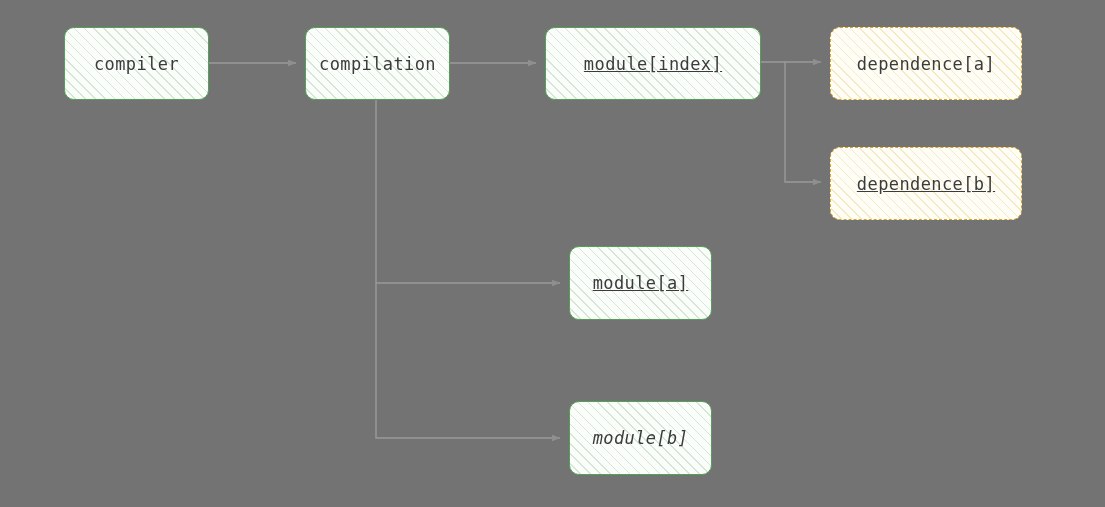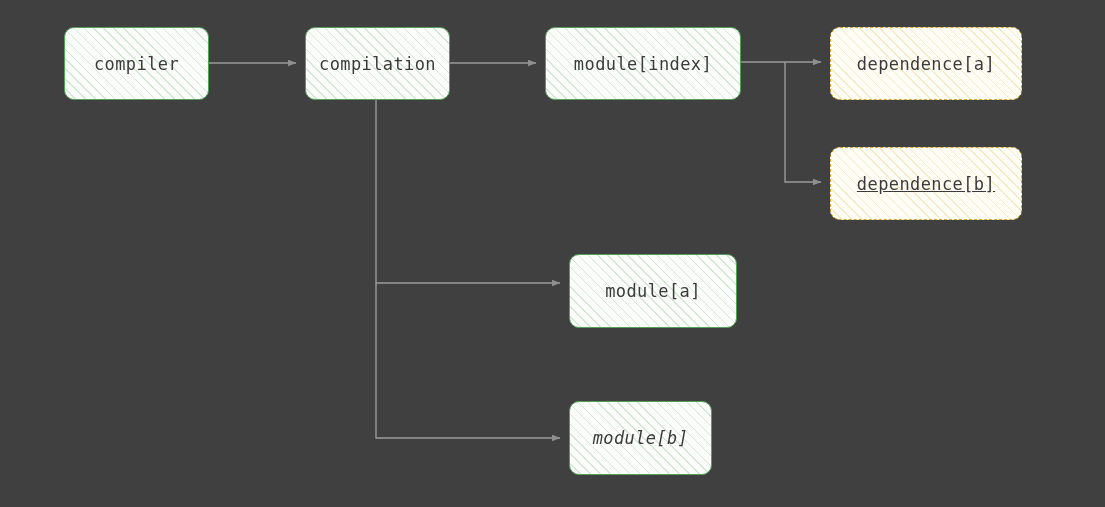--- a/index.html
+++ b/index.html
@@ -7,21 +7,21 @@
     padding: 0;
     background: #ffffff;
   }
   body {
     font-family: "DejaVu Sans Mono", monospace;
   }
   #canvas {
     position: relative;
     width: 1105px;
     height: 507px;
-    background: #404040;
+    background: #737373;
     overflow: hidden;
   }
   #edges {
     position: absolute;
     left: 0;
     top: 0;
     width: 1105px;
     height: 507px;
     pointer-events: none;
   }
@@ -86,30 +86,30 @@
       </g>
   </svg>
 
   <div id="node-layer">
       <div class="node node-green" style="left: 64px; top: 27px; width: 145px; height: 73px;">
         <span class="node-label">compiler</span>
       </div>
       <div class="node node-green" style="left: 305px; top: 27px; width: 145px; height: 73px; text-align: center;">
         <span class="node-label">compilation</span>
       </div>
-      <div class="node node-green" style="left: 545px; top: 27px; width: 196px; height: 73px;">
+      <div class="node node-green" style="left: 545px; top: 27px; width: 216px; height: 73px; text-decoration: underline;">
         <span class="node-label">module[index]</span>
       </div>
       <div class="node node-orange" style="left: 830px; top: 27px; width: 192px; height: 73px;">
         <span class="node-label">dependence[a]</span>
       </div>
       <div class="node node-orange" style="left: 830px; top: 147px; width: 192px; height: 73px; text-decoration: underline;">
         <span class="node-label">dependence[b]</span>
       </div>
-      <div class="node node-green" style="left: 569px; top: 254px; width: 168px; height: 74px;">
+      <div class="node node-green" style="left: 569px; top: 246px; width: 143px; height: 74px; text-decoration: underline;">
         <span class="node-label">module[a]</span>
       </div>
       <div class="node node-green" style="left: 569px; top: 401px; width: 143px; height: 74px; font-style: italic;">
         <span class="node-label">module[b]</span>
       </div>
     </div>
 
 </div>
 
 </body></html>

